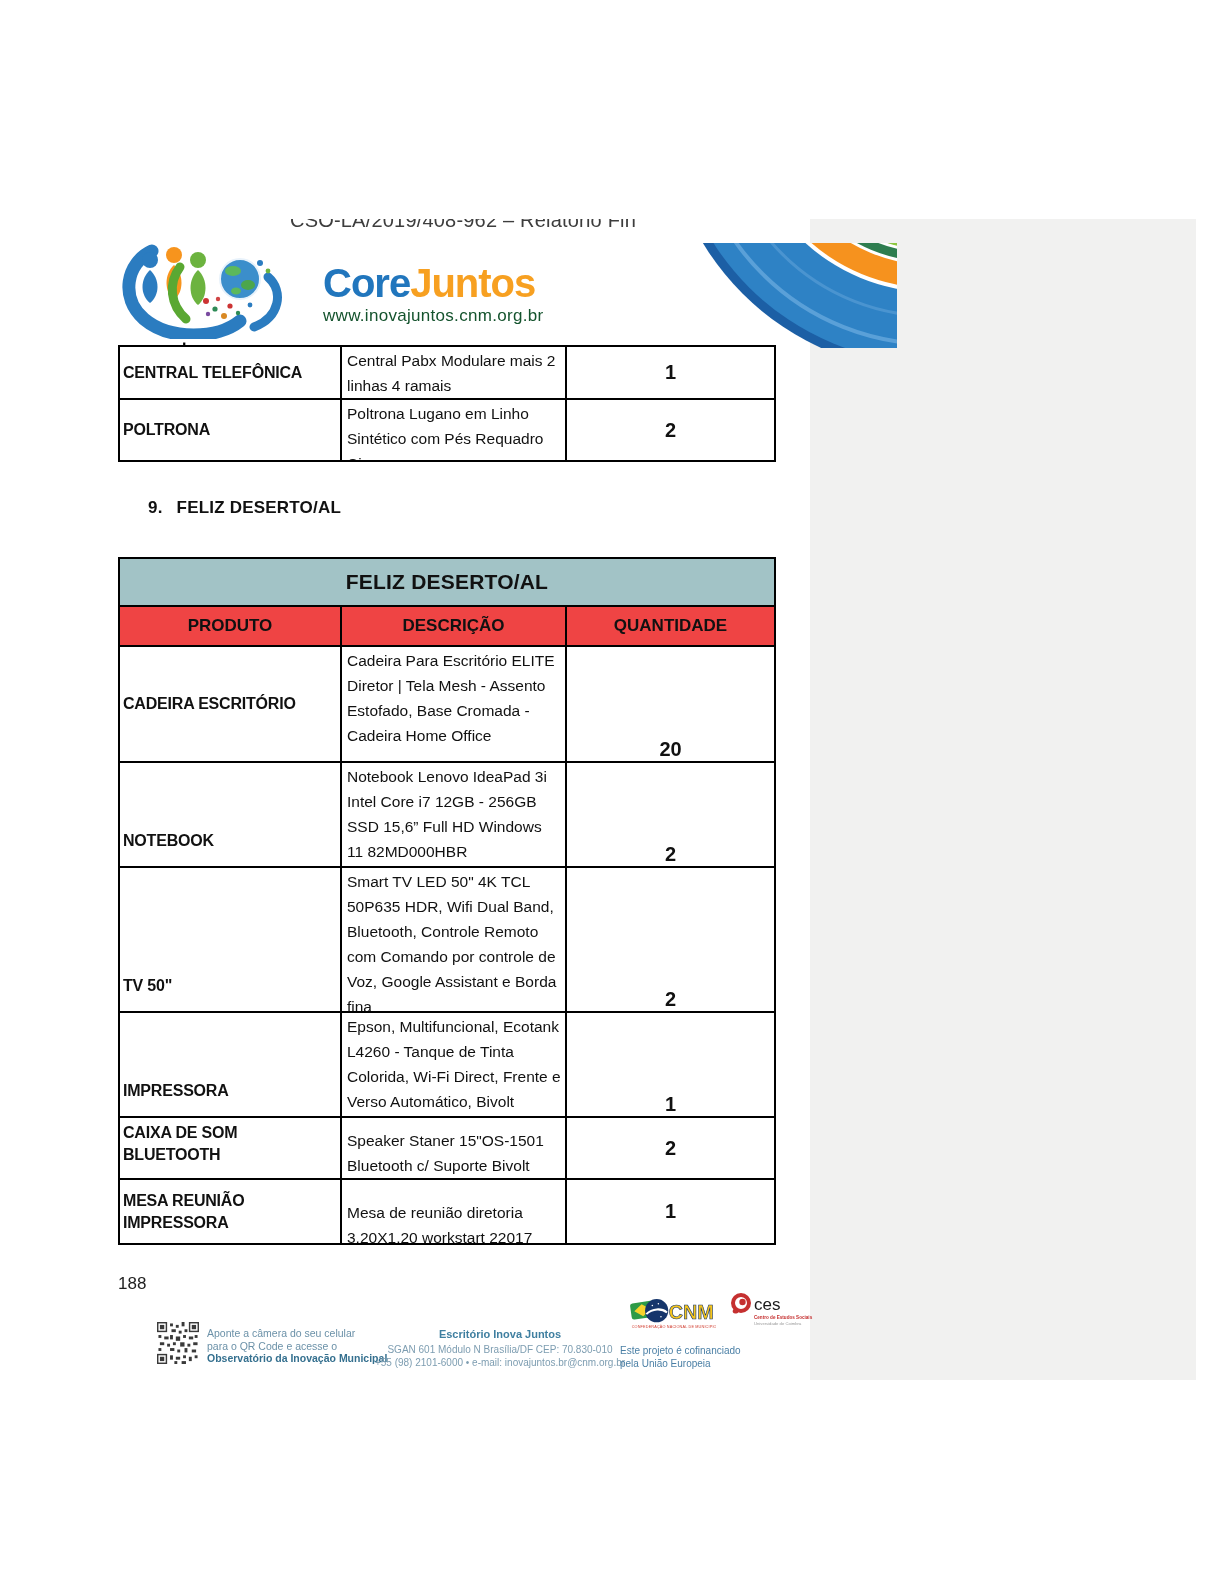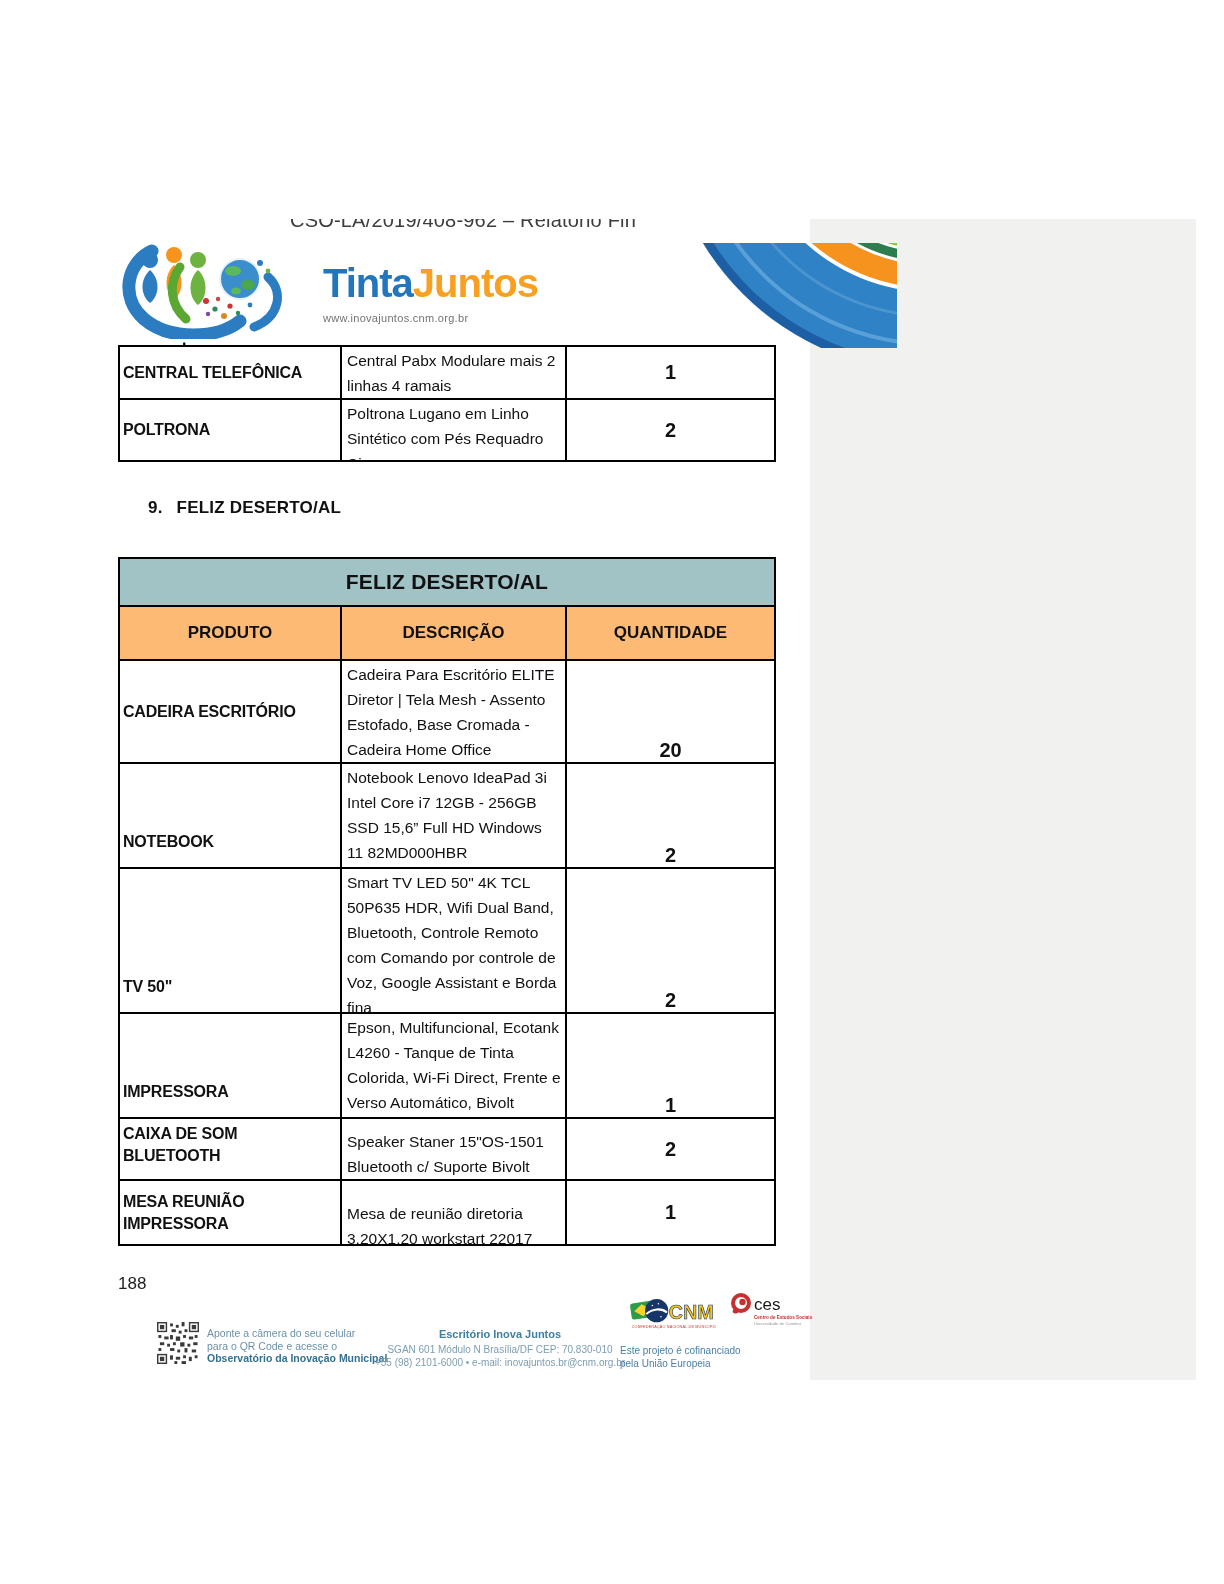--- a/index.html
+++ b/index.html
@@ -20,49 +20,49 @@
     text-align:center; letter-spacing:.2px; white-space:nowrap;
   }
 
   
   .logo { left:118px; top:243px; width:492px; height:98px; background:#fff; display:flex; }
   .logo-art { width:205px; height:96px; flex:none; }
   .logo-txt { padding-top:18px; }
   .brand { font-size:40px; font-weight:bold; letter-spacing:-1px; line-height:44px; }
   .brand .b1 { color:#2176bd; }
   .brand .b2 { color:#f7a021; }
-  .site { font-size:11px; color:#737373; margin-top:7px; letter-spacing:.3px; }
+  .site { font-size:17px; color:#14532d; margin-top:1px; letter-spacing:.3px; }
   .stray-dot { left:182px; top:331px; font-size:16px; font-weight:bold; color:#000; }
 
   
   .swoosh { left:702px; top:243px; width:195px; height:105px; overflow:hidden; }
 
   
   .tbl { display:grid; grid-template-columns:222px 225px 207px; border:2px solid #000; background:#fff; }
   .cell { border-right:2px solid #000; border-bottom:2px solid #000; box-sizing:border-box; overflow:hidden; }
   .c-last { border-right:none; }
   .r-last { border-bottom:none; }
   .tbl-title {
     grid-column:1 / -1; height:48px; background:#a2c3c6;
     display:flex; align-items:center; justify-content:center;
     font-size:21px; font-weight:bold; letter-spacing:.2px;
   }
   .tbl-head {
-    height:54px; background:#fdba74; display:flex; align-items:center; justify-content:center;
+    height:40px; background:#ef4444; display:flex; align-items:center; justify-content:center;
     font-size:17px; font-weight:bold;
   }
   .prod { display:flex; flex-direction:column; justify-content:center;
           font-weight:bold; font-size:16px; line-height:22px; padding:2px 3px; letter-spacing:-.2px; }
   .prod.va-top { justify-content:flex-start; padding-top:4px; }
   .prod.va-bot { justify-content:flex-end; padding-bottom:14px; }
   .desc { font-size:15.5px; line-height:25px; padding:1px 4px 2px 5px; }
   .qty  { display:flex; align-items:center; justify-content:center; font-weight:bold; font-size:20px; }
   .qty.va-bot { align-items:flex-end; padding-bottom:0; }
   .h53 { height:53px; } .h60 { height:60px; }
-  .h107 { height:103px; } .h105 { height:105px; } .h145 { height:145px; }
+  .h107 { height:116px; } .h105 { height:105px; } .h145 { height:145px; }
   .h62 { height:62px; } .h63 { height:63px; }
   .top-tbl { left:118px; top:345px; }
   .main-tbl { left:118px; top:557px; }
 
   
   .section-head { left:148px; top:498px; font-size:17px; font-weight:bold; letter-spacing:.2px; }
   .section-head .num { margin-right:14px; }
 
   
   .page-num { left:118px; top:1274px; font-size:17px; color:#222; }
@@ -123,21 +123,21 @@
     <circle cx="106" cy="73" r="3" fill="#d98923"></circle>
     <circle cx="90" cy="71" r="2.2" fill="#7a4ba0"></circle>
     <circle cx="112" cy="63" r="2.6" fill="#cc3333"></circle>
     <circle cx="120" cy="70" r="2.2" fill="#2e8b57"></circle>
     <circle cx="100" cy="56" r="2.2" fill="#d04545"></circle>
     <circle cx="132" cy="62" r="2.4" fill="#2b7cc0"></circle>
     <circle cx="142" cy="20" r="3" fill="#2b7cc0"></circle>
     <circle cx="150" cy="28" r="2.4" fill="#6cb33f"></circle>
   </svg>
   <div class="logo-txt">
-    <div class="brand"><span class="b1">Tinta</span><span class="b2">Juntos</span></div>
+    <div class="brand"><span class="b1">Core</span><span class="b2">Juntos</span></div>
     <div class="site">www.inovajuntos.cnm.org.br</div>
   </div>
 </div>
 <div class="abs stray-dot">.</div>
 
 <div class="abs tbl top-tbl">
   <div class="cell prod h53">CENTRAL TELEFÔNICA</div>
   <div class="cell desc h53">Central Pabx Modulare mais 2 linhas 4 ramais</div>
   <div class="cell qty h53 c-last">1</div>
   <div class="cell prod h60 r-last">POLTRONA</div>

